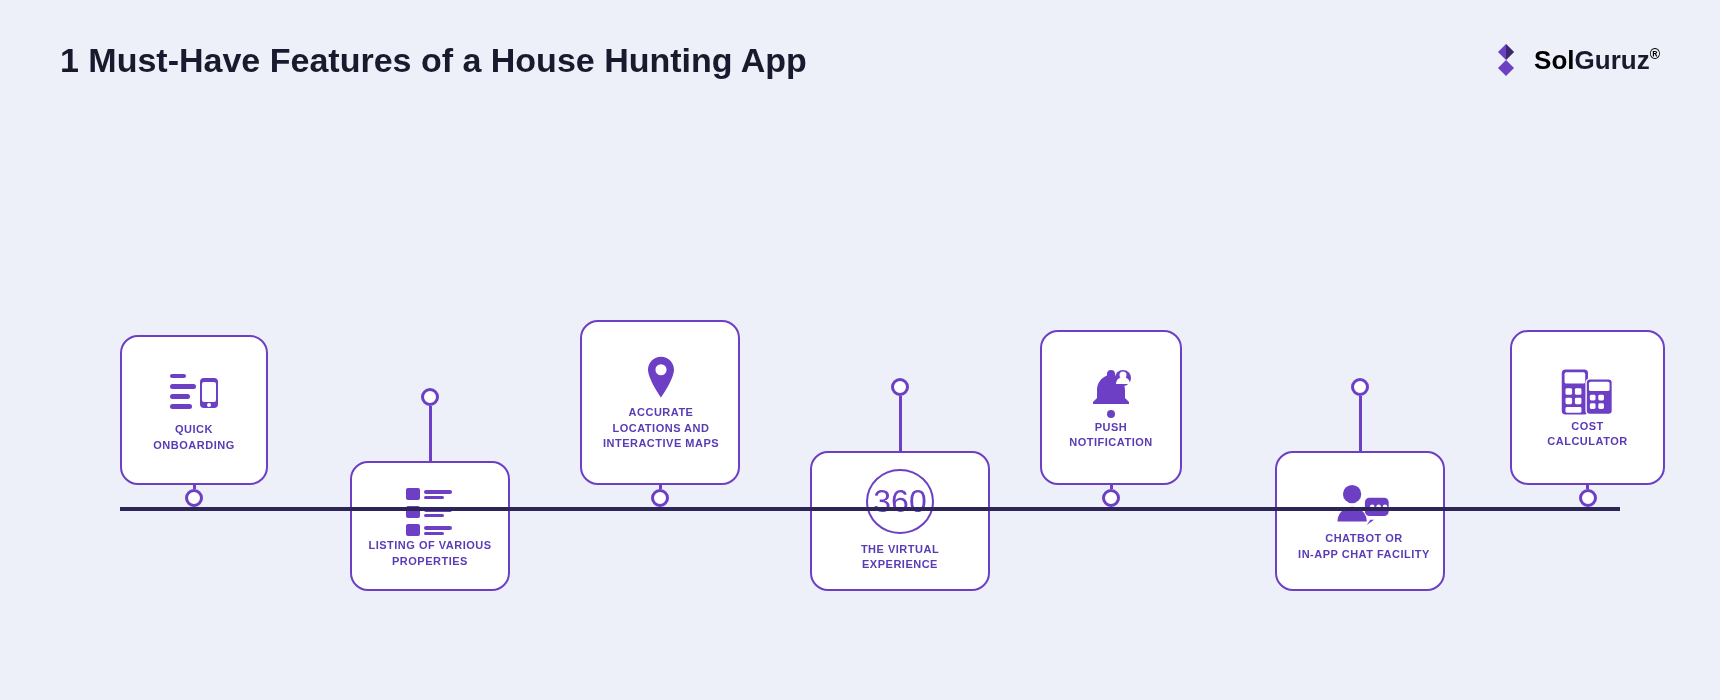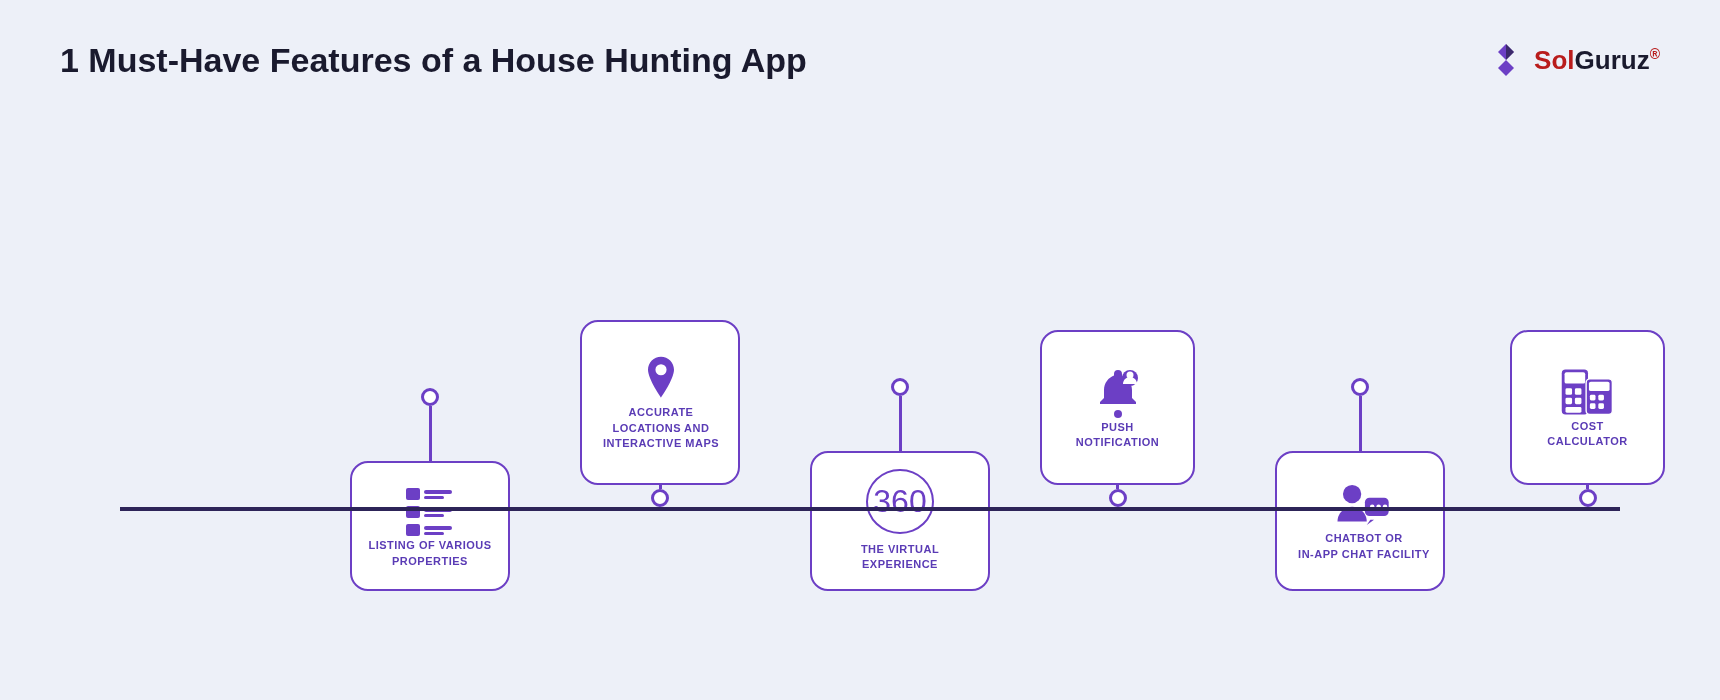--- a/index.html
+++ b/index.html
@@ -45,21 +45,21 @@
       height: 40px;
     }
 
     .logo-text {
       font-size: 26px;
       font-weight: 700;
       color: #1a1a2e;
     }
 
     .logo-text span {
-      color: #b91c1c;
+      color: #000000;
     }
 
     .logo-reg {
       font-size: 14px;
       color: #1a1a2e;
       vertical-align: super;
     }
 
     
     .timeline-section {
@@ -145,20 +145,43 @@
       <span class="logo-text">
         <span>Sol</span><span style="color:#1a1a2e">Guruz</span><span class="logo-reg">®</span>
       </span>
     </div>
   </div>
 
   <div class="timeline-section">
 
     <div class="timeline-line"></div>
 
+    <div style="position:absolute; bottom:84px; left:60px; display:flex; flex-direction:column; align-items:center;">
+
+      <div class="feature-card" style="width:148px; height:150px; margin-bottom:0;">
+
+        <svg class="icon-svg" viewBox="0 0 56 56" fill="#6c3fc5">
+
+          <rect x="4" y="18" width="26" height="5" rx="2.5"></rect>
+          <rect x="4" y="28" width="20" height="5" rx="2.5"></rect>
+          <rect x="4" y="38" width="22" height="5" rx="2.5"></rect>
+
+          <rect x="4" y="8" width="16" height="4" rx="2"></rect>
+
+          <rect x="34" y="12" width="18" height="30" rx="4" fill="#6c3fc5"></rect>
+          <rect x="36" y="16" width="14" height="20" rx="2" fill="white"></rect>
+          <circle cx="43" cy="39" r="2" fill="white"></circle>
+        </svg>
+        <div class="card-label" style="font-size:11px;">QUICK<br>ONBOARDING</div>
+      </div>
+
+      <div class="connector-line" style="height:4px; width:3px;"></div>
+
+      <div style="width:18px;height:18px;border-radius:50%;border:3px solid #6c3fc5;background:white;"></div>
+    </div>
 
     <div style="position:absolute; bottom:0px; left:290px; display:flex; flex-direction:column; align-items:center;justify-content:flex-end;">
 
       <div style="width:18px;height:18px;border-radius:50%;border:3px solid #6c3fc5;background:white; margin-bottom:0;"></div>
       <div class="connector-line" style="height:55px; width:3px;"></div>
       <div class="feature-card" style="width:160px; height:130px;">
 
         <svg class="icon-svg" viewBox="0 0 56 56" fill="#6c3fc5">
 
           <rect x="4" y="6" width="14" height="12" rx="2"></rect>
@@ -190,21 +213,21 @@
     <div style="position:absolute; bottom:0px; left:750px; display:flex; flex-direction:column; align-items:center;">
       <div style="width:18px;height:18px;border-radius:50%;border:3px solid #6c3fc5;background:white;"></div>
       <div class="connector-line" style="height:55px; width:3px;"></div>
       <div class="feature-card" style="width:180px; height:140px;">
         <div class="icon-360" style="font-size:32px;font-weight:300;color:#6c3fc5;border:2px solid #6c3fc5;border-radius:50%;width:68px;height:68px;display:flex;align-items:center;justify-content:center;margin-bottom:8px;">360</div>
         <div class="card-label">THE VIRTUAL<br>EXPERIENCE</div>
       </div>
     </div>
 
     <div style="position:absolute; bottom:84px; left:980px; display:flex; flex-direction:column; align-items:center;">
-      <div class="feature-card" style="width:155px; height:155px;align-items:center;">
+      <div class="feature-card" style="width:142px; height:155px;align-items:center;">
 
         <svg class="icon-svg" viewBox="0 0 56 56" fill="#6c3fc5" style="width:56px;height:56px;">
 
           <path d="M28 6a4 4 0 00-4 4v1.5C18.5 13.5 14 19 14 26v8l-4 4v2h36v-2l-4-4v-8c0-7-4.5-12.5-10-14V10a4 4 0 00-4-4z"></path>
           <circle cx="28" cy="50" r="4"></circle>
 
           <circle cx="40" cy="14" r="8" fill="#6c3fc5"></circle>
           <circle cx="40" cy="11" r="3.5" fill="white"></circle>
           <path d="M33 20c0-3.866 3.134-7 7-7s7 3.134 7 7" fill="white"></path>
         </svg>

